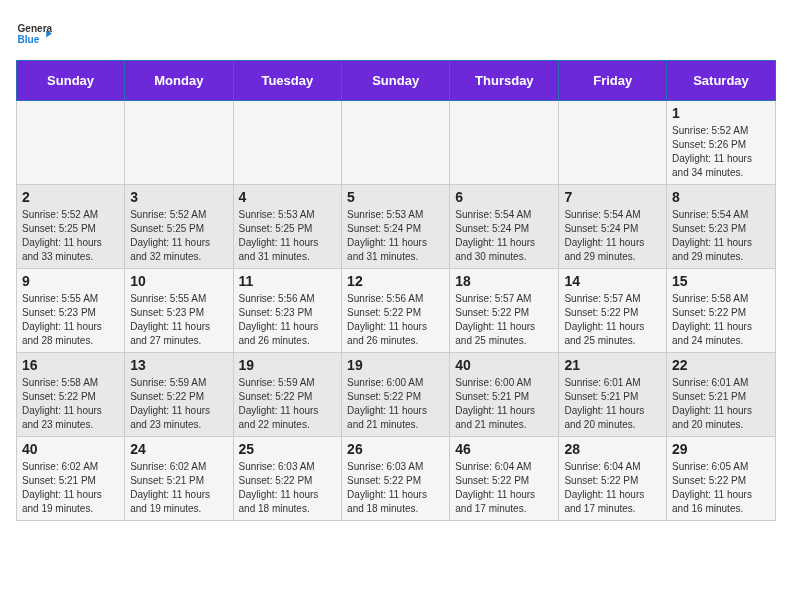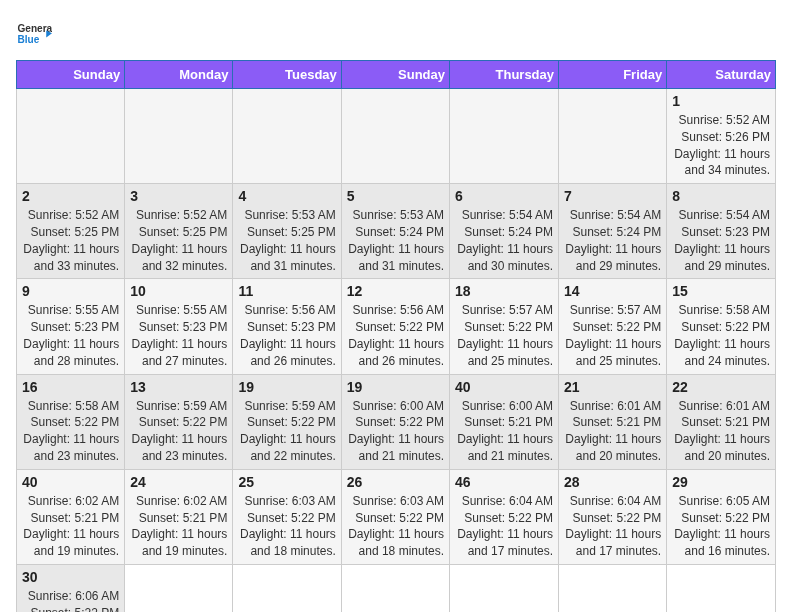--- a/index.html
+++ b/index.html
@@ -36,24 +36,24 @@
     .calendar-subtitle {
       font-size: 14px;
       color: #555;
     }
     table {
       width: 100%;
       border-collapse: collapse;
       font-size: 11px;
     }
     thead tr th {
-      background-color: #8b5cf6;
+      background-color: #6d28d9;
       color: #fff;
-      padding: 6px 4px;
-      text-align: right;
+      padding: 12px 4px;
+      text-align: center;
       font-size: 13px;
       font-weight: bold;
       border: 1px solid #2a6db5;
     }
     tbody tr td {
       vertical-align: top;
       border: 1px solid #ccc;
       padding: 4px 5px;
       width: 113px;
       min-height: 80px;
@@ -66,24 +66,23 @@
       background: #e8e8e8;
     }
     .day-number {
       font-size: 14px;
       font-weight: bold;
       color: #222;
       display: block;
       margin-bottom: 3px;
     }
     .day-info {
-      font-size: 12px;
+      font-size: 10px;
       color: #333;
       line-height: 1.4;
-      text-align: right;
     }
     .empty-cell {
       background: #fff !important;
     }
     tbody tr:nth-child(odd) td.empty-cell {
       background: #f5f5f5 !important;
     }
     .last-row td {
       background: #f5f5f5;
     }
@@ -301,28 +300,14 @@
 Sunset: 5:22 PM
 Daylight: 11 hours and 17 minutes.</div>
         </td>
         <td>
           <span class="day-number">29</span>
           <div class="day-info" style="white-space: pre-line;">Sunrise: 6:05 AM
 Sunset: 5:22 PM
 Daylight: 11 hours and 16 minutes.</div>
         </td>
       </tr>
-      <tr class="last-row">
-        <td>
-          <span class="day-number">30</span>
-          <div class="day-info" style="white-space: pre-line;">Sunrise: 6:06 AM
-Sunset: 5:22 PM
-Daylight: 11 hours and 16 minutes.</div>
-        </td>
-        <td class="empty-cell"></td>
-        <td class="empty-cell"></td>
-        <td class="empty-cell"></td>
-        <td class="empty-cell"></td>
-        <td class="empty-cell"></td>
-        <td class="empty-cell"></td>
-      </tr>
     </tbody>
 </table>
 
 </body></html>

